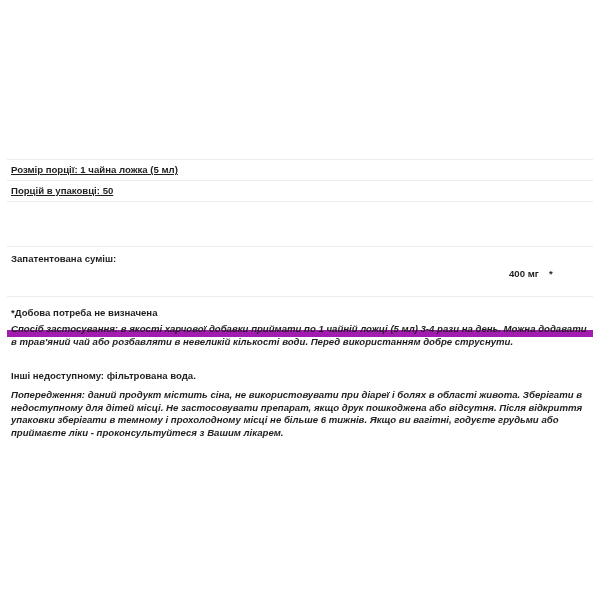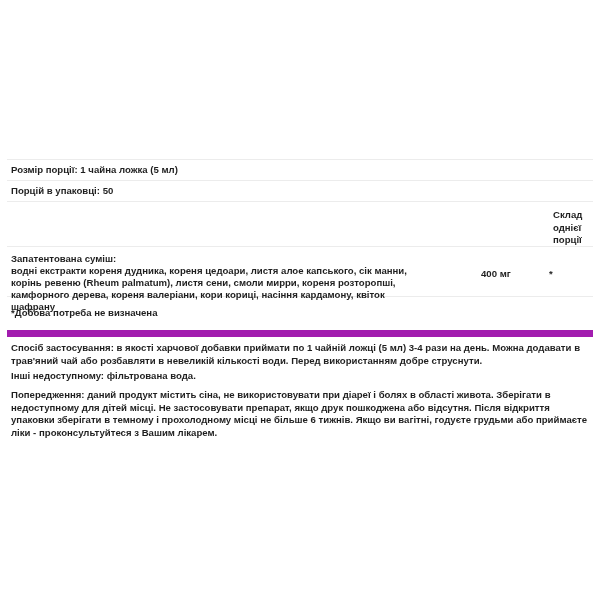--- a/index.html
+++ b/index.html
@@ -26,41 +26,41 @@
       border-collapse: collapse;
     }
     .row {
       border-top: 1px solid #ececec;
       display: flex;
       align-items: flex-start;
     }
     .row.simple {
       height: 20px;
       align-items: center;
+      text-decoration: underline;
     }
     .row.simple .cell-text {
       padding-left: 4px;
     }
     .row.header {
       height: 44px;
     }
     .row.header .col-name { flex: 1; }
     .row.header .col-amount {
       width: 40px;
       padding-top: 7px;
       line-height: 12.5px;
     }
     .row.header .col-dv {
       width: 44px;
       padding-top: 7px;
       line-height: 12.5px;
     }
     .row.blend {
       height: 49px;
-      gap: 28px;
     }
     .row.blend .col-name {
       flex: 1;
       padding-left: 4px;
       padding-top: 6px;
       line-height: 12px;
       padding-right: 20px;
     }
     .row.blend .col-amount {
       width: 40px;
@@ -79,46 +79,40 @@
       padding-left: 4px;
       padding-top: 10px;
     }
     .para {
       position: absolute;
       left: 11px;
       width: 580px;
       line-height: 12.5px;
       margin: 0;
     }
-    .p-usage { top: 342px; }
+    .p-usage { top: 323px; font-style: italic; }
     .p-other { top: 370px; }
-    .p-warning { top: 389px; }
+    .p-warning { top: 389px; font-style: italic; }
   </style>
 </head>
 <body>
 
 <div class="facts">
   <div class="row simple">
     <span class="cell-text">Розмір порції: 1 чайна ложка (5 мл)</span>
   </div>
   <div class="row simple">
     <span class="cell-text">Порцій в упаковці: 50</span>
   </div>
   <div class="row header">
     <div class="col-name"></div>
-    <div class="col-amount">
-      <div>Склад</div>
-      <div>однієї</div>
-      <div>порції</div>
-    </div>
   </div>
   <div class="row blend">
     <div class="col-name">
       <div>Запатентована суміш:</div>
-      <div>водні екстракти кореня дудника, кореня цедоари, листя алое капського, сік манни, корінь ревеню (Rheum palmatum), листя сени, смоли мирри, кореня розторопші, камфорного дерева, кореня валеріани, кори кориці, насіння кардамону, квіток шафрану</div>
     </div>
     <div class="col-amount">400 мг</div>
     <div class="col-dv">*</div>
   </div>
   <div class="row footnote">
     <span class="cell-text">*Добова потреба не визначена</span>
   </div>
 </div>
 
 <p class="para p-usage">Спосіб застосування: в якості харчової добавки приймати по 1 чайній ложці (5 мл) 3-4 рази на день. Можна додавати в трав'яний чай або розбавляти в невеликій кількості води. Перед використанням добре струснути.</p>

